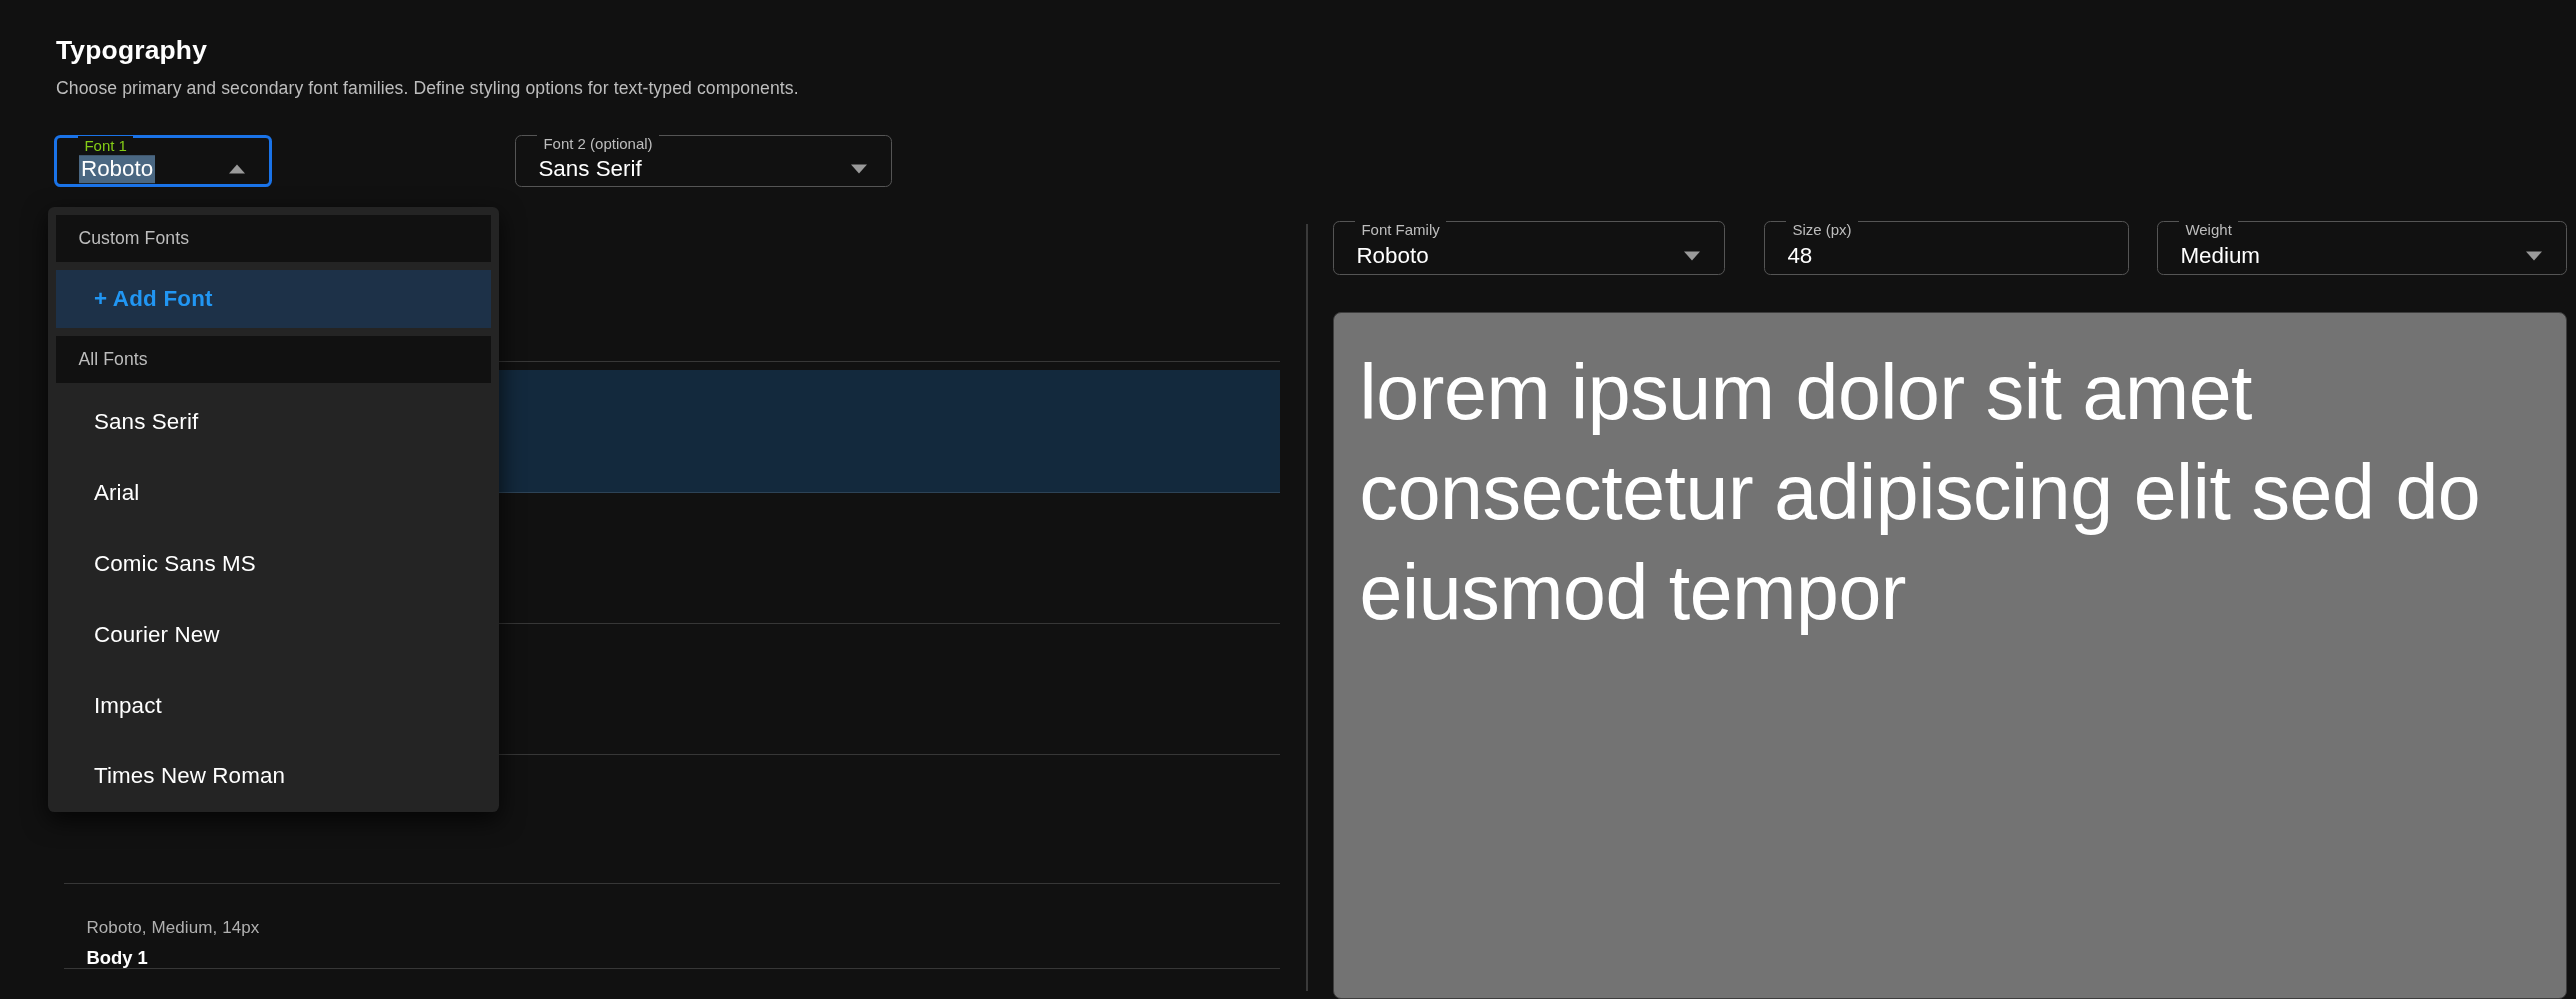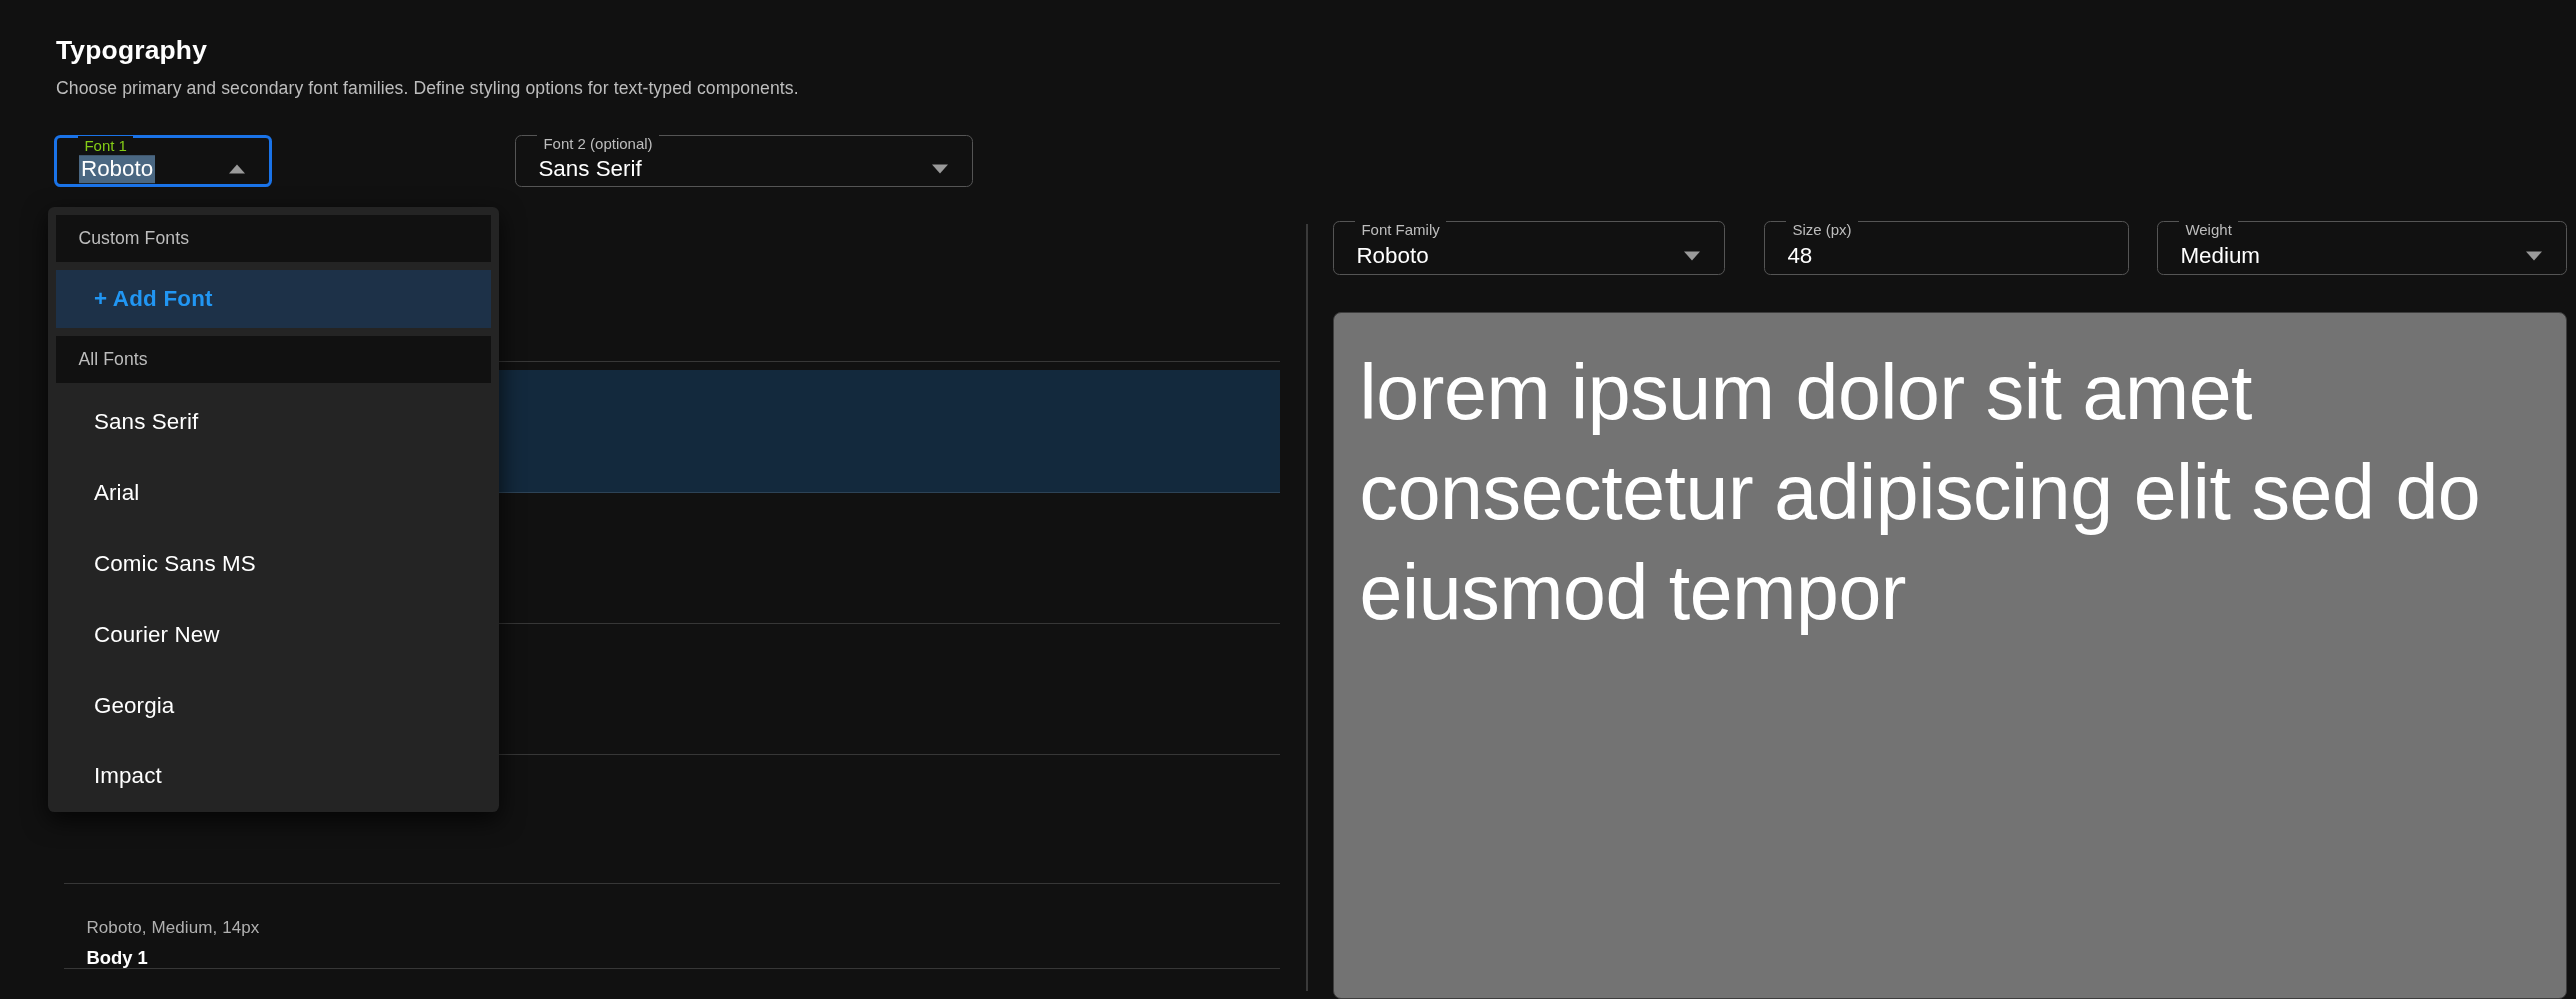--- a/index.html
+++ b/index.html
@@ -212,35 +212,34 @@
     <div class="sample" style="font-size:18.4px">Body 1</div>
   </div>
 </div>
 
 <div class="field focused" id="font1-field" style="left:30px; top:111px; width:218px; height:52px;">
   <span class="legend">Font 1</span>
   <span class="value selected-text">Roboto</span>
   <span class="caret up"></span>
 </div>
 
-<div class="field" id="font2-field" style="left:491px; top:111px; width:458px; height:52px;">
+<div class="field" id="font2-field" style="left:491px; top:111px; width:377px; height:52px;">
   <span class="legend">Font 2 (optional)</span>
   <span class="value">Sans Serif</span>
   <span class="caret down"></span>
 </div>
 
 <div id="font-dropdown">
   <div class="dd-section-header">Custom Fonts</div>
   <div class="dd-add-item">+ Add Font</div>
   <div class="dd-section-header">All Fonts</div>
   <div class="dd-item">Sans Serif</div>
   <div class="dd-item">Arial</div>
   <div class="dd-item">Comic Sans MS</div>
   <div class="dd-item">Courier New</div>
-  <div class="dd-item">Georgia</div>
   <div class="dd-item">Impact</div>
   <div class="dd-item">Times New Roman</div>
   <div class="dd-item">Verdana</div>
 </div>
 
 <div id="panel-divider"></div>
 
 <div class="field" id="font-family-field" style="left:1309px; top:197px; width:392px; height:54px;">
   <span class="legend">Font Family</span>
   <span class="value">Roboto</span>

